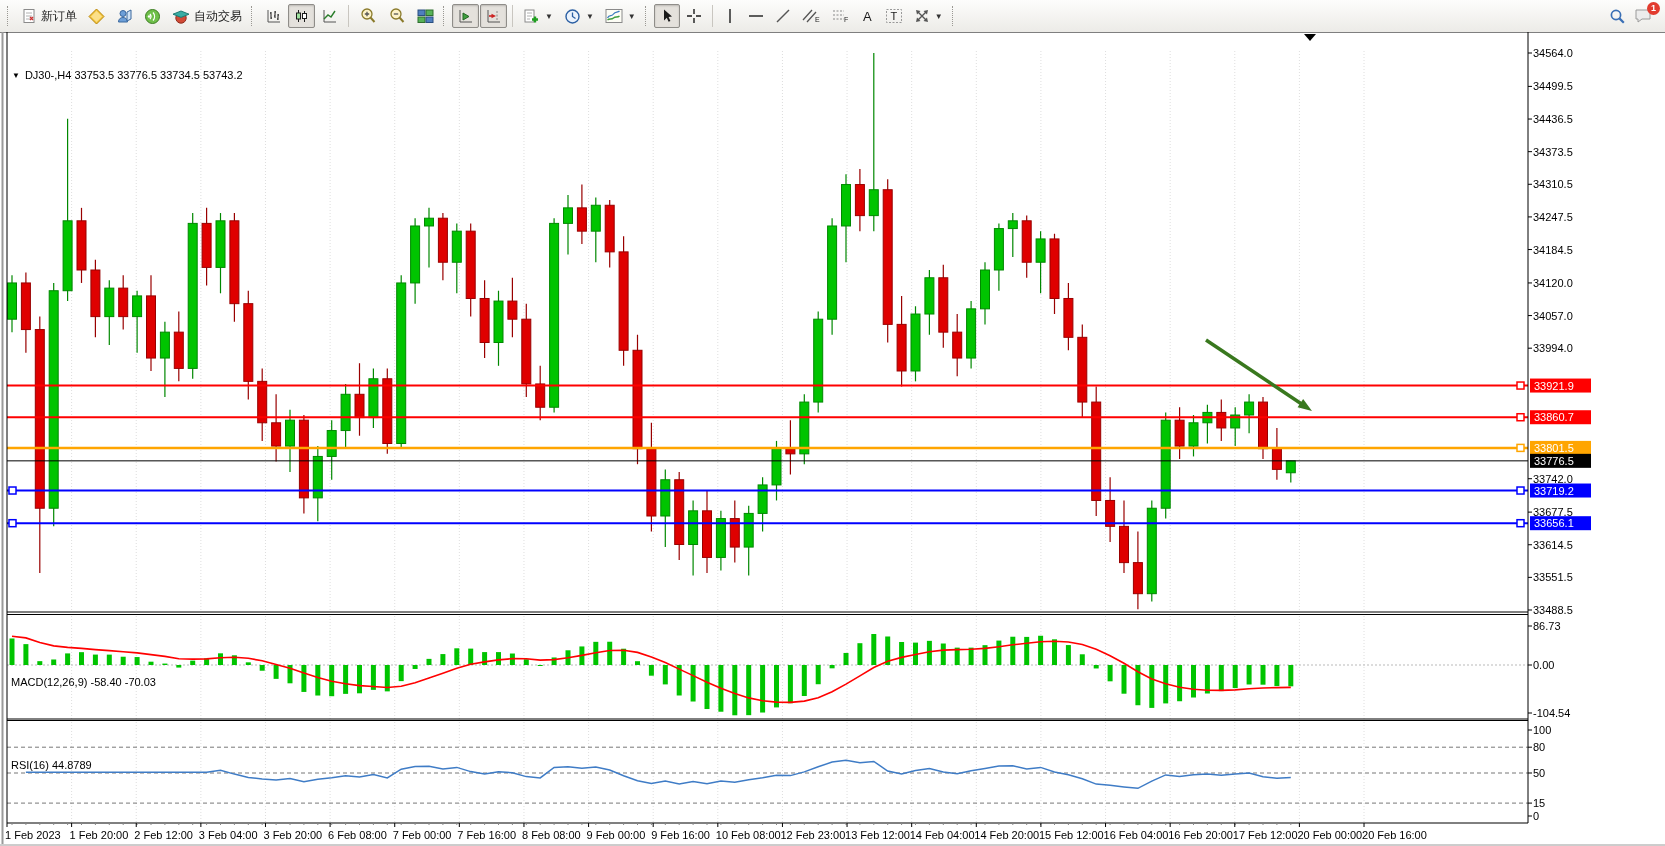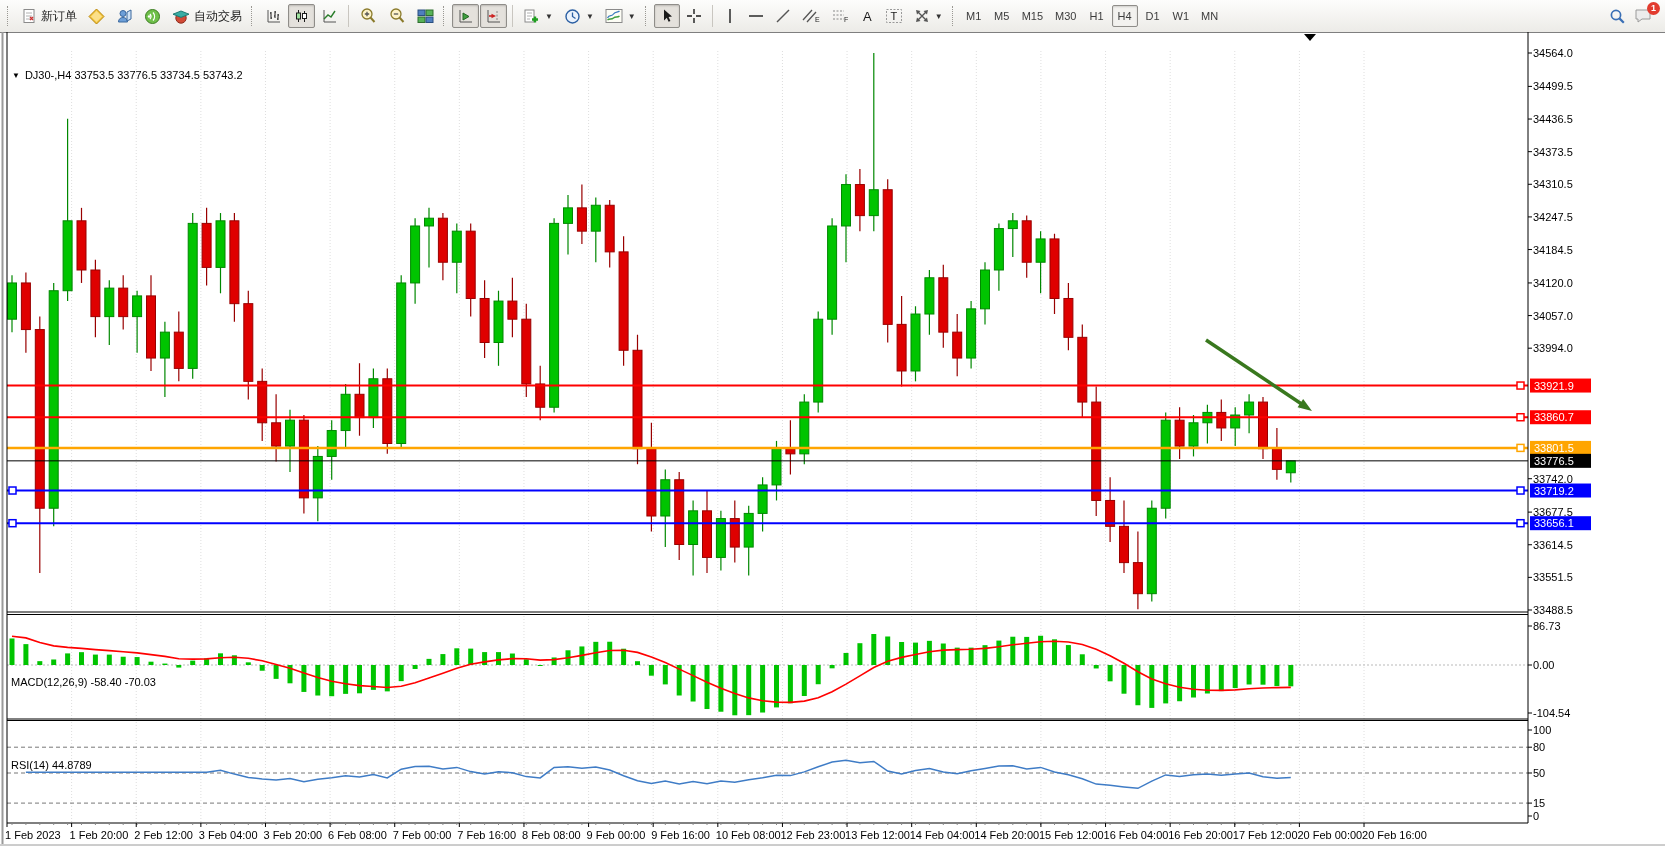--- a/index.html
+++ b/index.html
@@ -225,31 +225,20 @@
         <path d="M4 4l8 8M12 4l-8 8" stroke="#555" stroke-width="1.4"></path>
         <polygon points="2,2 6.5,3 3,6.5" fill="#555"></polygon>
         <polygon points="14,14 9.5,13 13,9.5" fill="#555"></polygon>
         <polygon points="14,2 13,6.5 9.5,3" fill="#555"></polygon>
         <polygon points="2,14 3,9.5 6.5,13" fill="#555"></polygon>
       </svg>
     <span class="caret">▼</span>
   </div>
 
   <div class="grip"></div>
-  <div id="timeframes" style="display:flex;gap:2px">
-      <div class="tf-btn">M1</div>
-      <div class="tf-btn">M5</div>
-      <div class="tf-btn">M15</div>
-      <div class="tf-btn">M30</div>
-      <div class="tf-btn">H1</div>
-      <div class="tf-btn pressed">H4</div>
-      <div class="tf-btn">D1</div>
-      <div class="tf-btn">W1</div>
-      <div class="tf-btn">MN</div>
-    </div>
 
   <div class="tb-right">
     <svg width="17" height="17">
         <circle cx="7" cy="7" r="4.6" fill="none" stroke="#3a6fb5" stroke-width="1.7"></circle>
         <path d="M10.4 10.4l4.4 4.4" stroke="#3a6fb5" stroke-width="2.2"></path>
       </svg>
     <div class="chat-wrap">
       <svg width="19" height="17">
           <path d="M2 3h14v9H8l-4 3v-3H2z" fill="#ececec" stroke="#9a9a9a"></path>
         </svg>
@@ -858,14 +847,14 @@
         <text x="1297.4" y="807" font-size="11" fill="#000">20 Feb 00:00</text>
         <line x1="1364.02" y1="791" x2="1364.02" y2="795" stroke="#000"></line>
         <text x="1362.02" y="807" font-size="11" fill="#000">20 Feb 16:00</text>
       </g>
     </svg>
   <div class="ovl" id="chart-title">
     <span class="dd">▼</span>
     <span>DJ30-,H4  33753.5 33776.5 33734.5 53743.2</span>
   </div>
   <div class="ovl" id="macd-label">MACD(12,26,9) -58.40 -70.03</div>
-  <div class="ovl" id="rsi-label">RSI(14) 44.8789</div>
+  <div class="ovl" id="rsi-label">RSI(16) 44.8789</div>
 </div>
 
 </body></html>

